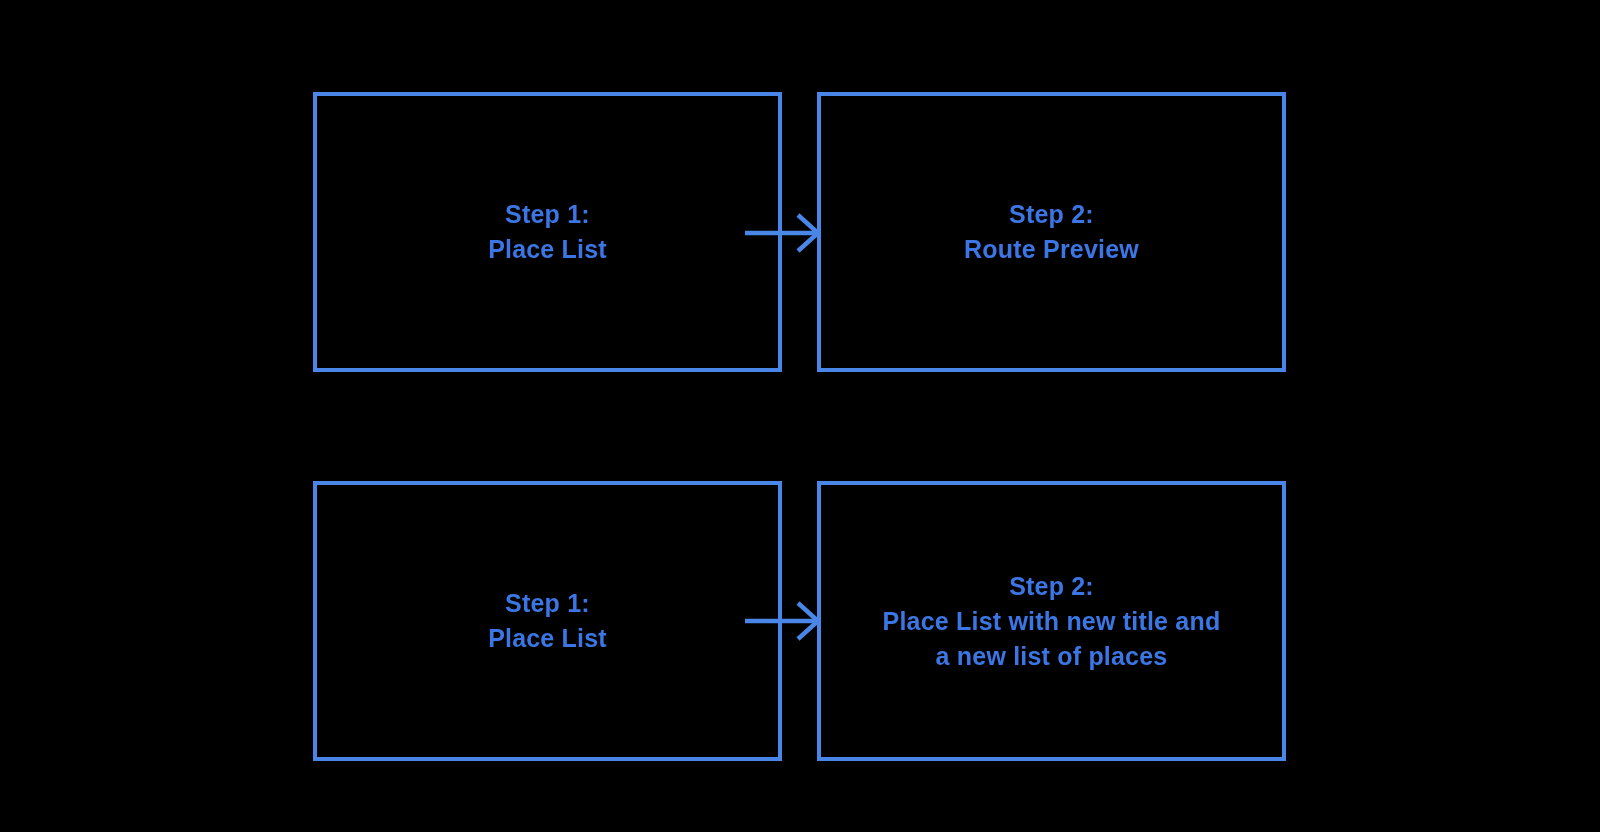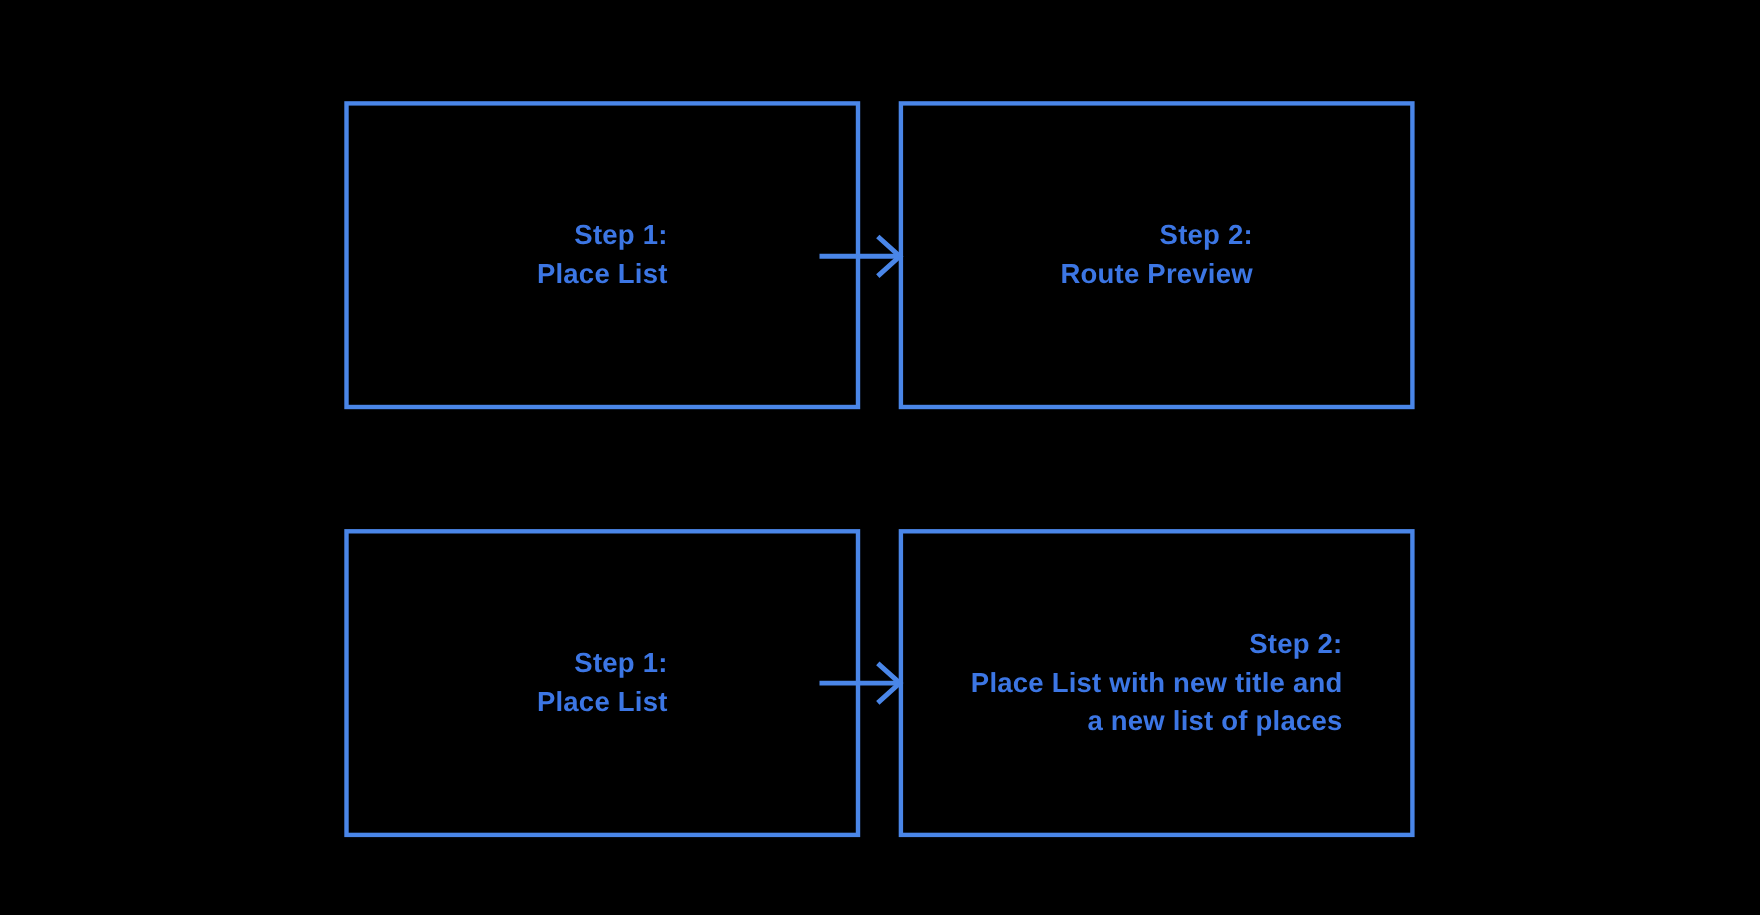--- a/index.html
+++ b/index.html
@@ -21,21 +21,21 @@
     background: transparent;
     display: flex;
     align-items: center;
     justify-content: center;
   }
   .box-label {
     color: #3c76e4;
     font-size: 25px;
     font-weight: bold;
     line-height: 35px;
-    text-align: right;
+    text-align: center;
     white-space: pre-line;
     letter-spacing: 0.2px;
   }
   .box-r1c1 { left: 313px; top: 92px;  }
   .box-r1c2 { left: 817px; top: 92px;  }
   .box-r2c1 { left: 313px; top: 481px; }
   .box-r2c2 { left: 817px; top: 481px; }
   .flow-arrow {
     position: absolute;
     width: 85px; height: 44px;

